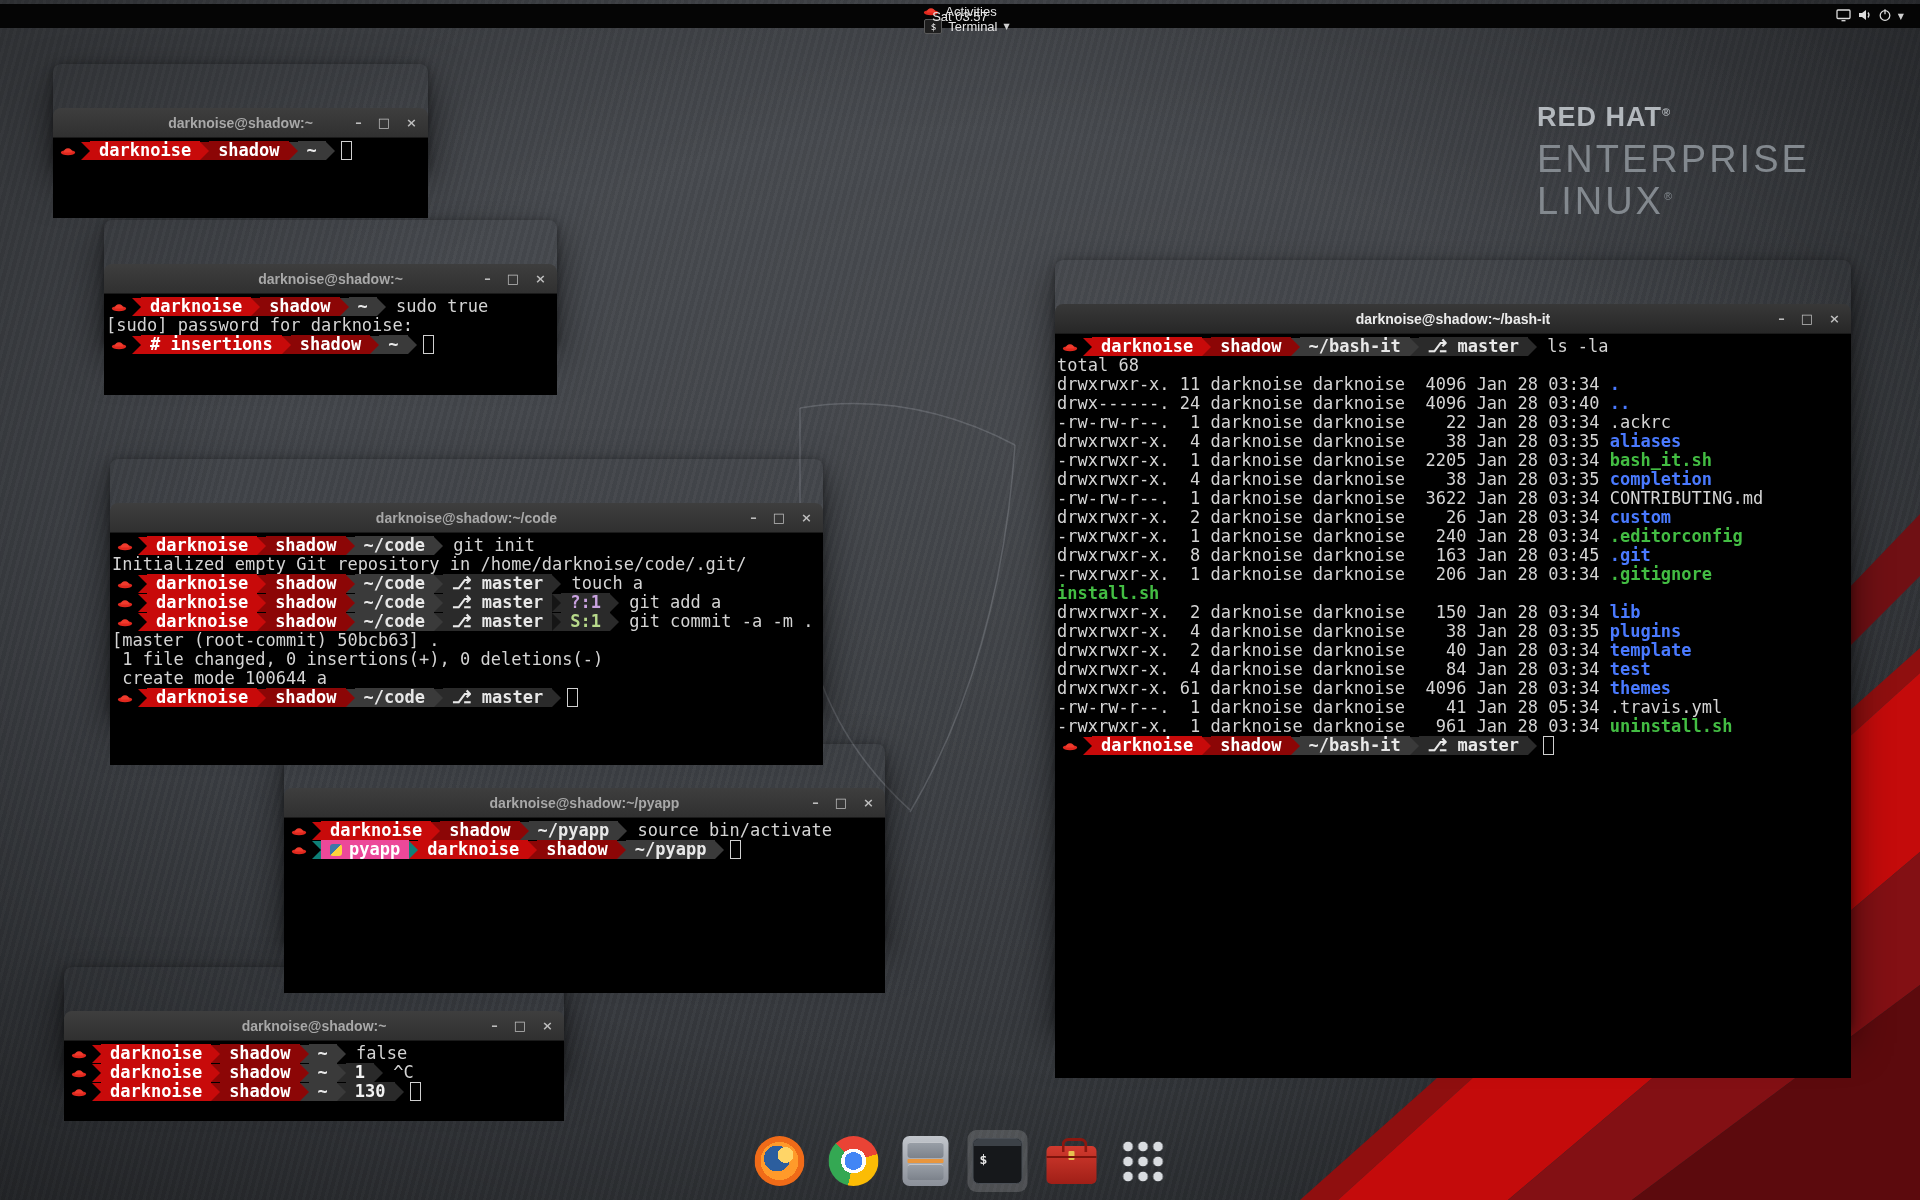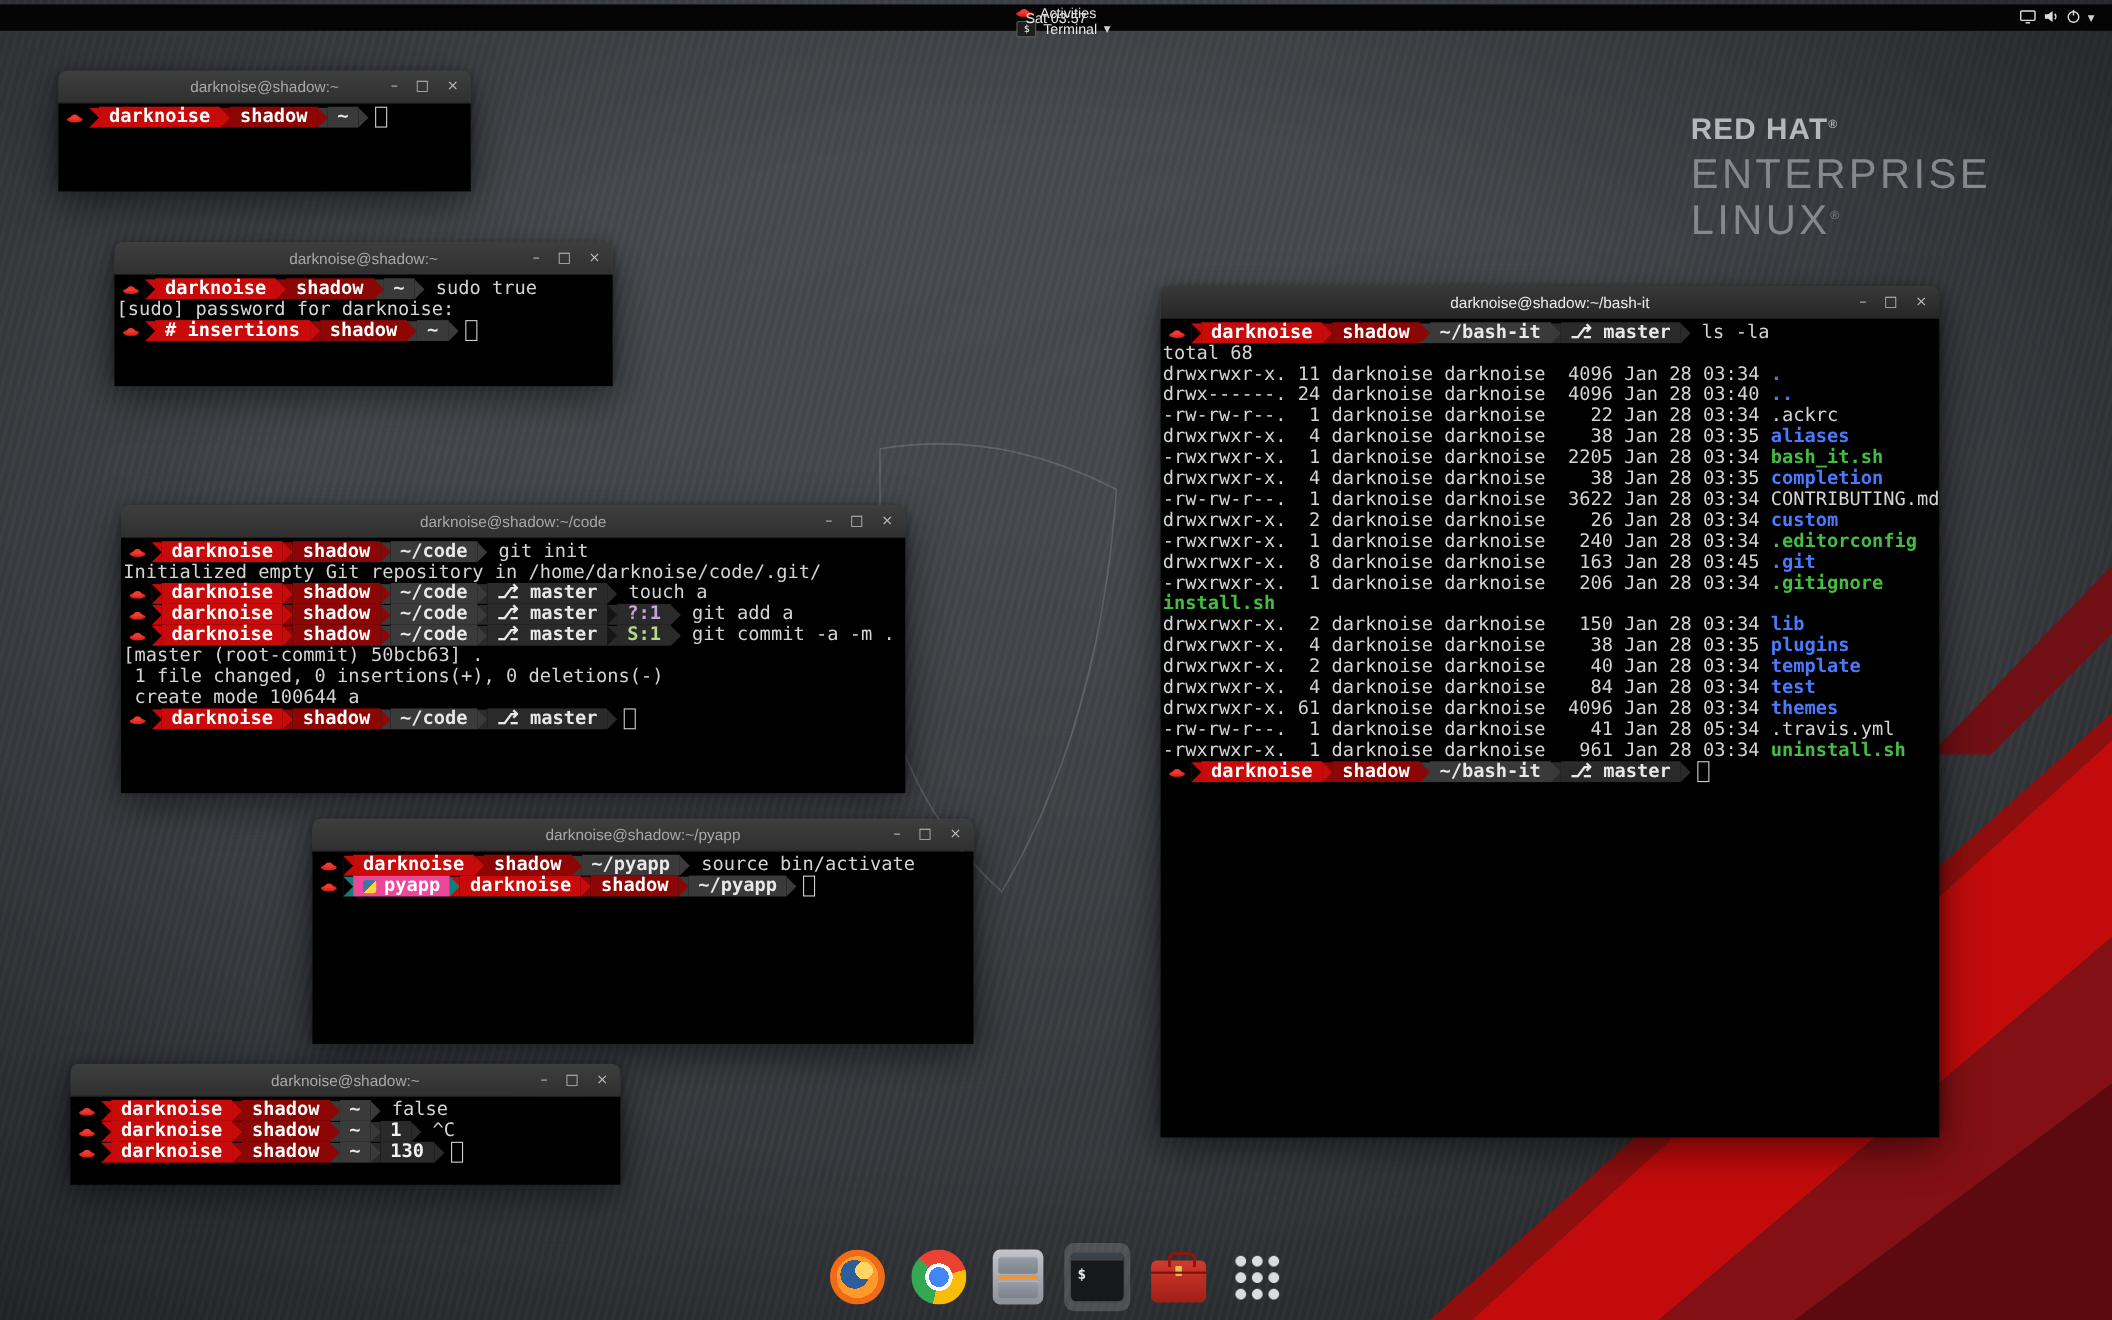--- a/index.html
+++ b/index.html
@@ -29,33 +29,33 @@
   .tb-status{position:absolute;right:6px;gap:9px;}
   .chev{font-family:"DejaVu Sans",sans-serif;font-size:8px;color:#cfcfcf;}
   .term-mini{width:16px;height:13px;background:#1e1e1e;border:1px solid #5a5a5a;border-radius:2px;
     display:flex;align-items:center;justify-content:center;font:9px "DejaVu Sans Mono",monospace;color:#fff;}
 
   
   .win{position:absolute;border-radius:8px 8px 0 0;
     box-shadow:0 16px 38px rgba(0,0,0,.55),0 2px 8px rgba(0,0,0,.4);}
   .titlebar{height:29px;position:relative;display:flex;align-items:center;justify-content:center;
     background:linear-gradient(#3e3e3e,#303030);border-bottom:1px solid #1a1a1a;border-radius:8px 8px 0 0;
-    color:#a8a8a8;font-size:14px;font-weight:normal;}
+    color:#a8a8a8;font-size:14px;font-weight:bold;margin-top:44px;}
   .win.active .titlebar{background:linear-gradient(#383838,#272727);color:#ececec;}
   .wbtns{position:absolute;right:11px;top:0;height:100%;display:flex;align-items:center;gap:16px;}
   .wbtn{font-family:"DejaVu Sans",sans-serif;font-size:13px;color:#bdbdbd;line-height:1;}
   .tbody{background:#000;height:calc(100% - 29px);overflow:hidden;padding:3px 2px;
     font:17px/19px "DejaVu Sans Mono",monospace;color:#d4d4d4;}
 
   .w1{left:53px;top:64px;width:375px;height:103px;}
   .w2{left:104px;top:220px;width:453px;height:124px;}
   .w3{left:110px;top:459px;width:713px;height:255px;}
   .w4{left:284px;top:744px;width:601px;height:198px;}
   .w5{left:64px;top:967px;width:500px;height:103px;}
-  .w6{left:1055px;top:260px;width:708px;height:767px;}
+  .w6{left:1055px;top:260px;width:796px;height:767px;}
 
   
   .tline{display:flex;align-items:center;height:19px;}
   .tline span{white-space:pre;}
   .seg{display:flex;align-items:center;height:19px;padding:0 9px;font-weight:bold;flex:0 0 auto;}
   .seg-hat{padding:0 5px;}
   .seg-u,.seg-h,.seg-v{color:#ffffff;}
   .seg-p,.seg-g{color:#e8e8e8;}
   .seg-q{color:#c9a2e0;}
   .seg-s{color:#b7d98a;}

